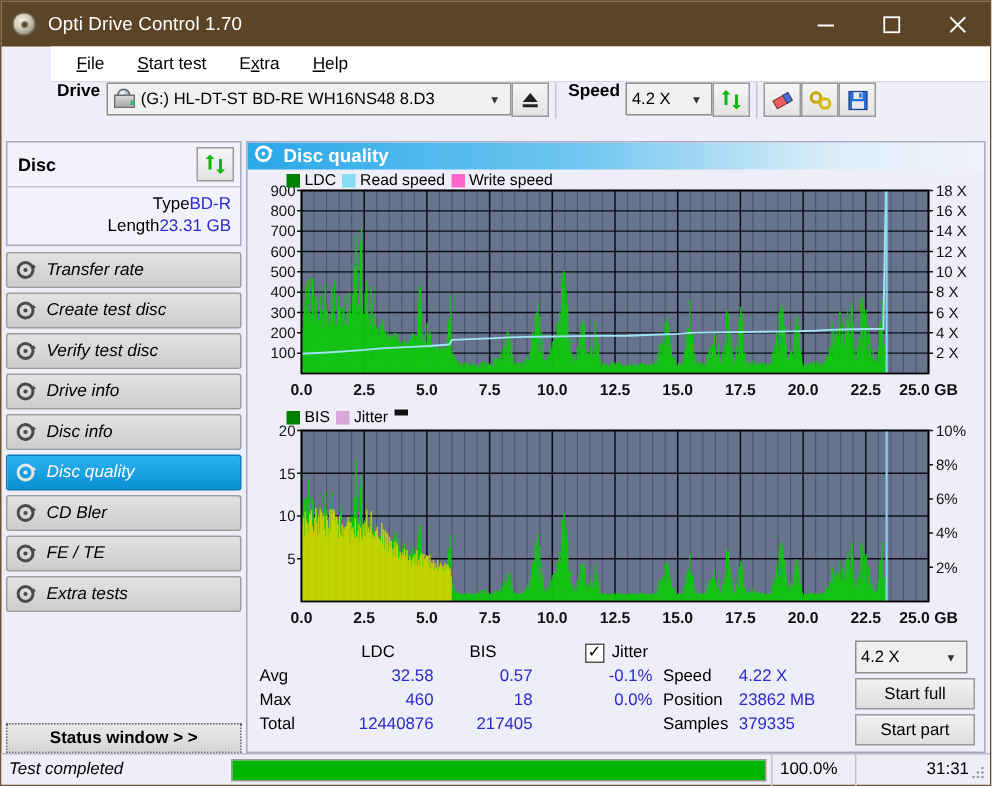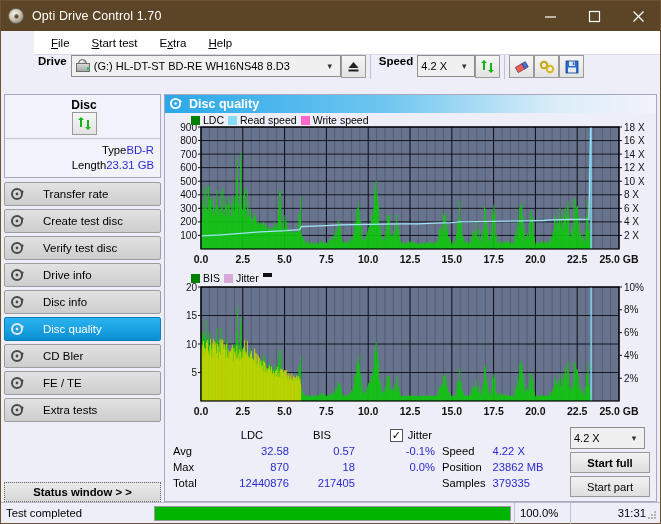--- a/index.html
+++ b/index.html
@@ -108,21 +108,21 @@
   
   .body {
     flex: 1 1 auto; display: flex; padding: 0 3px 0 3px; gap: 3px;
     overflow: hidden;
   }
   
   .left { width: 157px; flex: 0 0 157px; display: flex; flex-direction: column; }
   .disc-box { border: 1px solid #a8a8c0; background: #f2f2fb; }
   .disc-hdr {
     display: flex; align-items: center; justify-content: space-between;
-    padding: 3px 4px 3px 7px; border-bottom: 1px solid #c3c3d6; flex-direction: column;
+    padding: 3px 4px 3px 7px; border-bottom: 1px solid #c3c3d6;
   }
   .disc-hdr .t { font-weight: bold; font-size: 12px; }
   .disc-rows { padding: 4px 6px 5px 7px; }
   .disc-row { display: flex; justify-content: flex-end; line-height: 14.5px; font-size: 11.3px; }
   .disc-row .k { color: #000; }
   .disc-row .v { color: #2a2ad0; }
   .label-row { display: flex; align-items: center; gap: 4px; margin-top: 3px; }
   .label-row .k { width: 36px; font-size: 11.3px; }
   .label-input {
     flex: 1 1 auto; height: 18px; background: #fff;
@@ -138,21 +138,21 @@
     height: 24px; display: flex; align-items: center;
     background: linear-gradient(#e2e2e2,#cdcdcd);
     border: 1px solid #9d9d9d; border-radius: 2px;
     padding-left: 6px; font-size: 11.5px; color: #000;
   }
   .nav-item.active {
     background: linear-gradient(#2ab4ef,#0a8fd4);
     border-color: #0a7cb8; color: #ffffff;
   }
   .nav-item .ic { width: 19px; flex: 0 0 19px; display:flex; align-items:center;}
-  .nav-item .lbl { margin-left: 13px; }
+  .nav-item .lbl { margin-left: 1px; font-style: italic; }
   .left-fill { flex: 1 1 auto; }
   .status-btn {
     height: 20px; margin-top: 4px;
     border: 1px dotted #6a6a6a;
     background: linear-gradient(#e9e9e9,#d6d6d6);
     display: flex; align-items: center; justify-content: center;
     font-size: 11.3px; font-weight: bold;
   }
   
   .right {
@@ -204,29 +204,29 @@
   .stats-btns {
     margin-left: auto; display: flex; flex-direction: column; gap: 3px;
     align-items: stretch; width: 80px;
   }
   .act-btn {
     height: 21px; border: 1px solid #9a9a9a;
     background: linear-gradient(#f2f2f2,#dedede);
     display: flex; align-items: center; justify-content: center;
     font-size: 11.2px;
   }
-  .act-btn.bold { font-weight: bold; text-align: right; }
+  .act-btn.bold { font-weight: normal; text-align: right; }
   
   .statusbar {
     height: 21px; flex: 0 0 21px;
     border-top: 1px solid #b9b9c8;
     background: #eeeef8; display: flex; align-items: center;
     font-size: 11.3px;
   }
-  .sb-text { width: 150px; padding-left: 5px; }
+  .sb-text { width: 150px; padding-left: 5px; font-style: italic; }
   .sb-progress {
     flex: 1 1 auto; height: 15px; margin: 0 3px;
     border: 1px solid #9a9a9a; background: #ffffff; position: relative;
   }
   .sb-progress .fill { height: 100%; background: #00b400; }
   .sb-pct { width: 56px; border-left: 1px solid #c2c2d0; padding-left: 5px; height:21px; display:flex; align-items:center;}
   .sb-time { width: 90px; border-left: 1px solid #c2c2d0; text-align: right; padding-right: 14px; height:21px; display:flex; align-items:center; justify-content:flex-end;}
   .grip { position: absolute; right: 3px; bottom: 3px; width: 10px; height: 10px; }
 </style>
 </head>
@@ -2220,21 +2220,21 @@
               </td>
             </tr>
             <tr>
               <td class="st-k">Avg</td>
               <td class="st-v">32.58</td>
               <td class="st-v">0.57</td>
               <td class="st-v">-0.1%</td>
             </tr>
             <tr>
               <td class="st-k">Max</td>
-              <td class="st-v">870</td>
+              <td class="st-v">460</td>
               <td class="st-v">18</td>
               <td class="st-v">0.0%</td>
             </tr>
             <tr>
               <td class="st-k">Total</td>
               <td class="st-v">12440876</td>
               <td class="st-v">217405</td>
               <td class="st-v"></td>
             </tr>
           </tbody>

